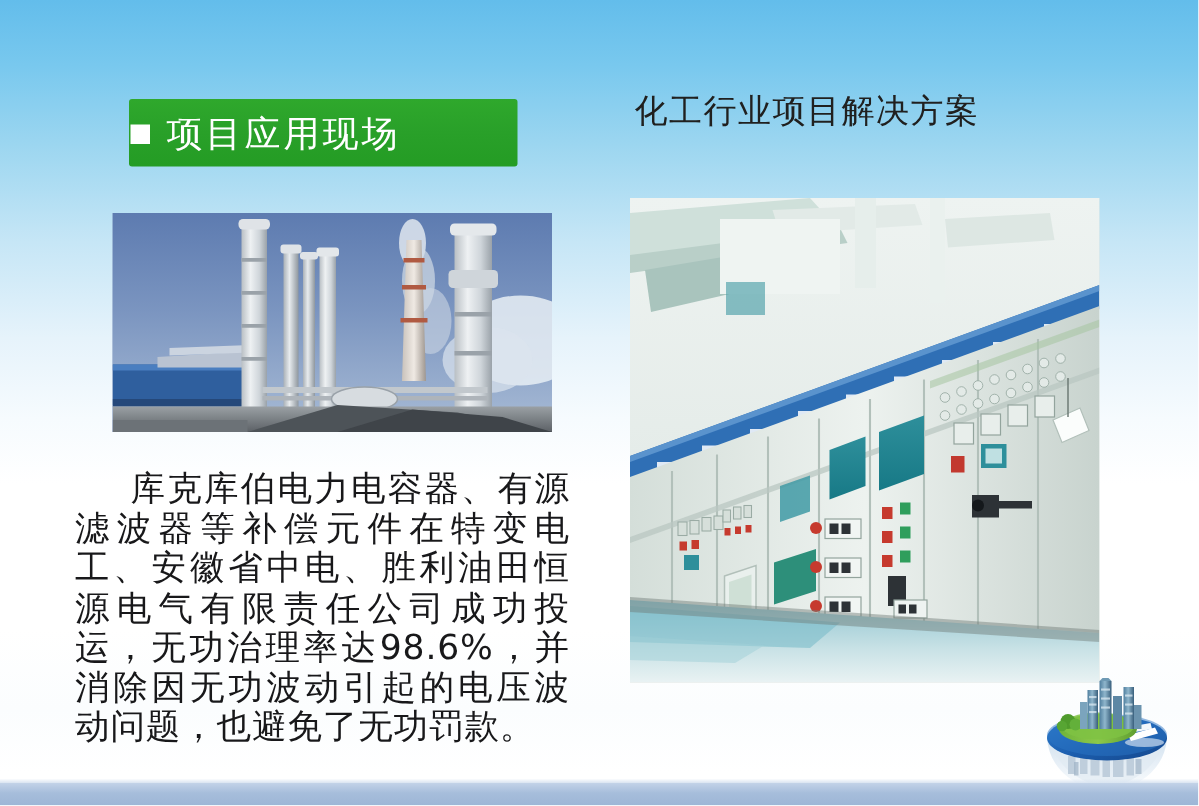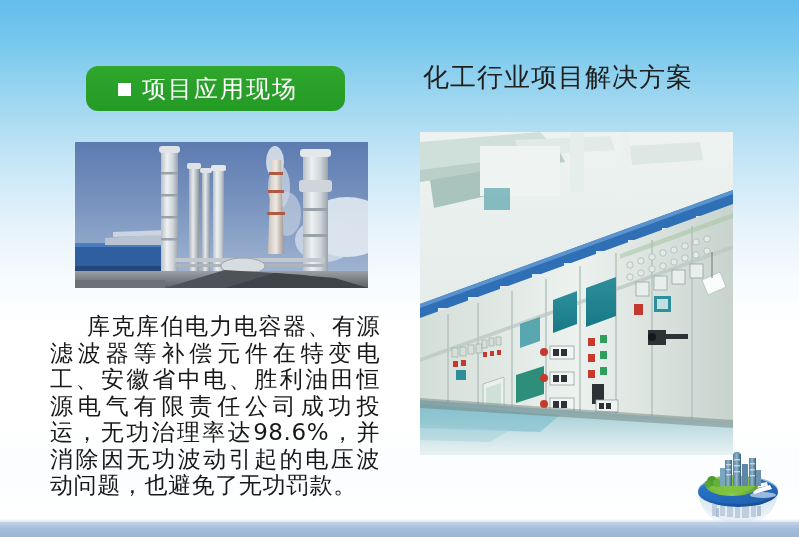--- a/index.html
+++ b/index.html
@@ -50,26 +50,26 @@
     background: linear-gradient(to bottom, rgba(255,255,255,0) 0%, #d9e4f1 100%);
   }
 
   
   .badge {
     position: absolute;
     left: 86px;
     top: 66px;
     width: 259px;
     height: 45px;
-    border-radius: 12px;
+    border-radius: 2px;
     background: linear-gradient(to bottom, #2fa82c 0%, #29a029 50%, #249c24 100%);
     display: flex;
     align-items: center;
     box-sizing: border-box;
-    padding-left: 32px;
+    padding-left: 1px;
   }
   .badge-bullet {
     width: 13px;
     height: 13px;
     background: #ffffff;
     flex: 0 0 auto;
     margin-right: 11px;
     margin-top: 1px;
   }
   .badge-label {
@@ -78,21 +78,21 @@
     line-height: 1;
     letter-spacing: 2px;
     white-space: nowrap;
   }
 
   
   .main-title {
     position: absolute;
     left: 423px;
     top: 64px;
-    font-size: 26px;
+    font-size: 22px;
     line-height: 1;
     color: #20201f;
     letter-spacing: 1px;
     white-space: nowrap;
   }
 
   
   .photo-plant {
     position: absolute;
     left: 75px;

